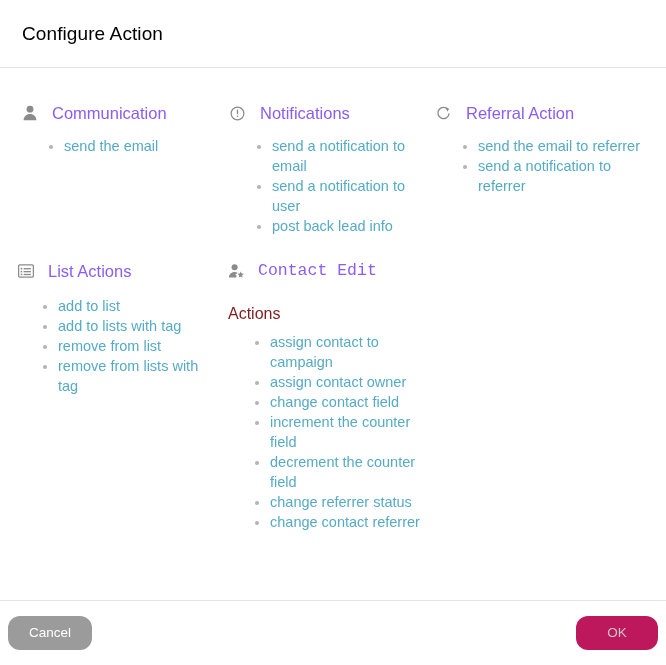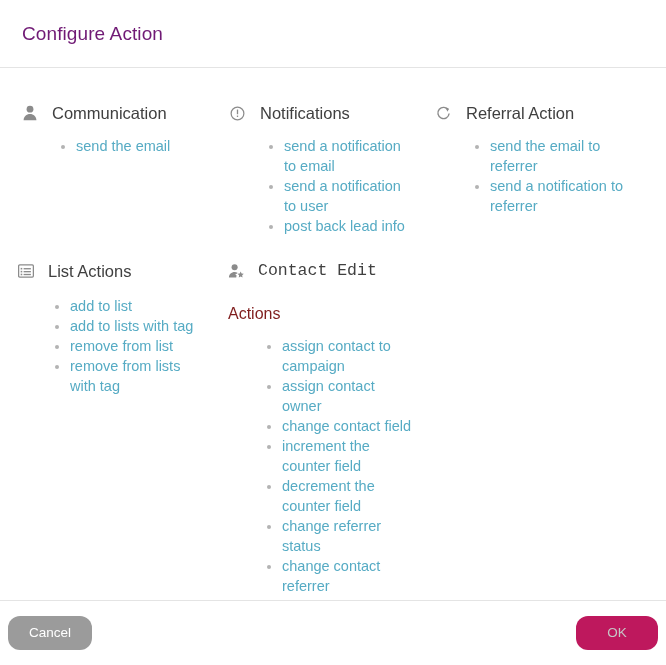--- a/index.html
+++ b/index.html
@@ -18,21 +18,21 @@
 
   
   .modal-header {
     height: 68px;
     box-sizing: border-box;
     border-bottom: 1px solid #e4e4e4;
     padding: 22px 0 0 22px;
   }
   .modal-title {
     font-size: 19px;
-    color: #701a75;
+    color: #000000;
     font-weight: 400;
     letter-spacing: 0.1px;
     line-height: 24px;
   }
 
   
   .modal-body {
     position: relative;
     height: 533px;
     padding: 0;
@@ -53,37 +53,37 @@
     flex: 0 0 22px;
     display: inline-flex;
     align-items: center;
     justify-content: flex-start;
     color: #8b8b8b;
     margin-right: 8px;
   }
   .group-icon svg { display:block; }
   .group-title {
     font-size: 16.5px;
-    color: #404040;
+    color: #8b5cf6;
     font-weight: 400;
     line-height: 20px;
     white-space: nowrap;
   }
 
   .sub-head {
     font-size: 16px;
     color: #7f1d1d;
     font-weight: 400;
     margin: 22px 0 8px 0;
     line-height: 20px;
   }
 
   ul.action-list {
     list-style: none;
-    margin: 12px;
+    margin: 0;
     padding: 0 0 0 26px;
   }
   ul.action-list li {
     position: relative;
     padding: 0 0 0 16px;
     margin: 0 0 0 0;
     line-height: 20px;
   }
   ul.action-list li::before {
     content: "";

